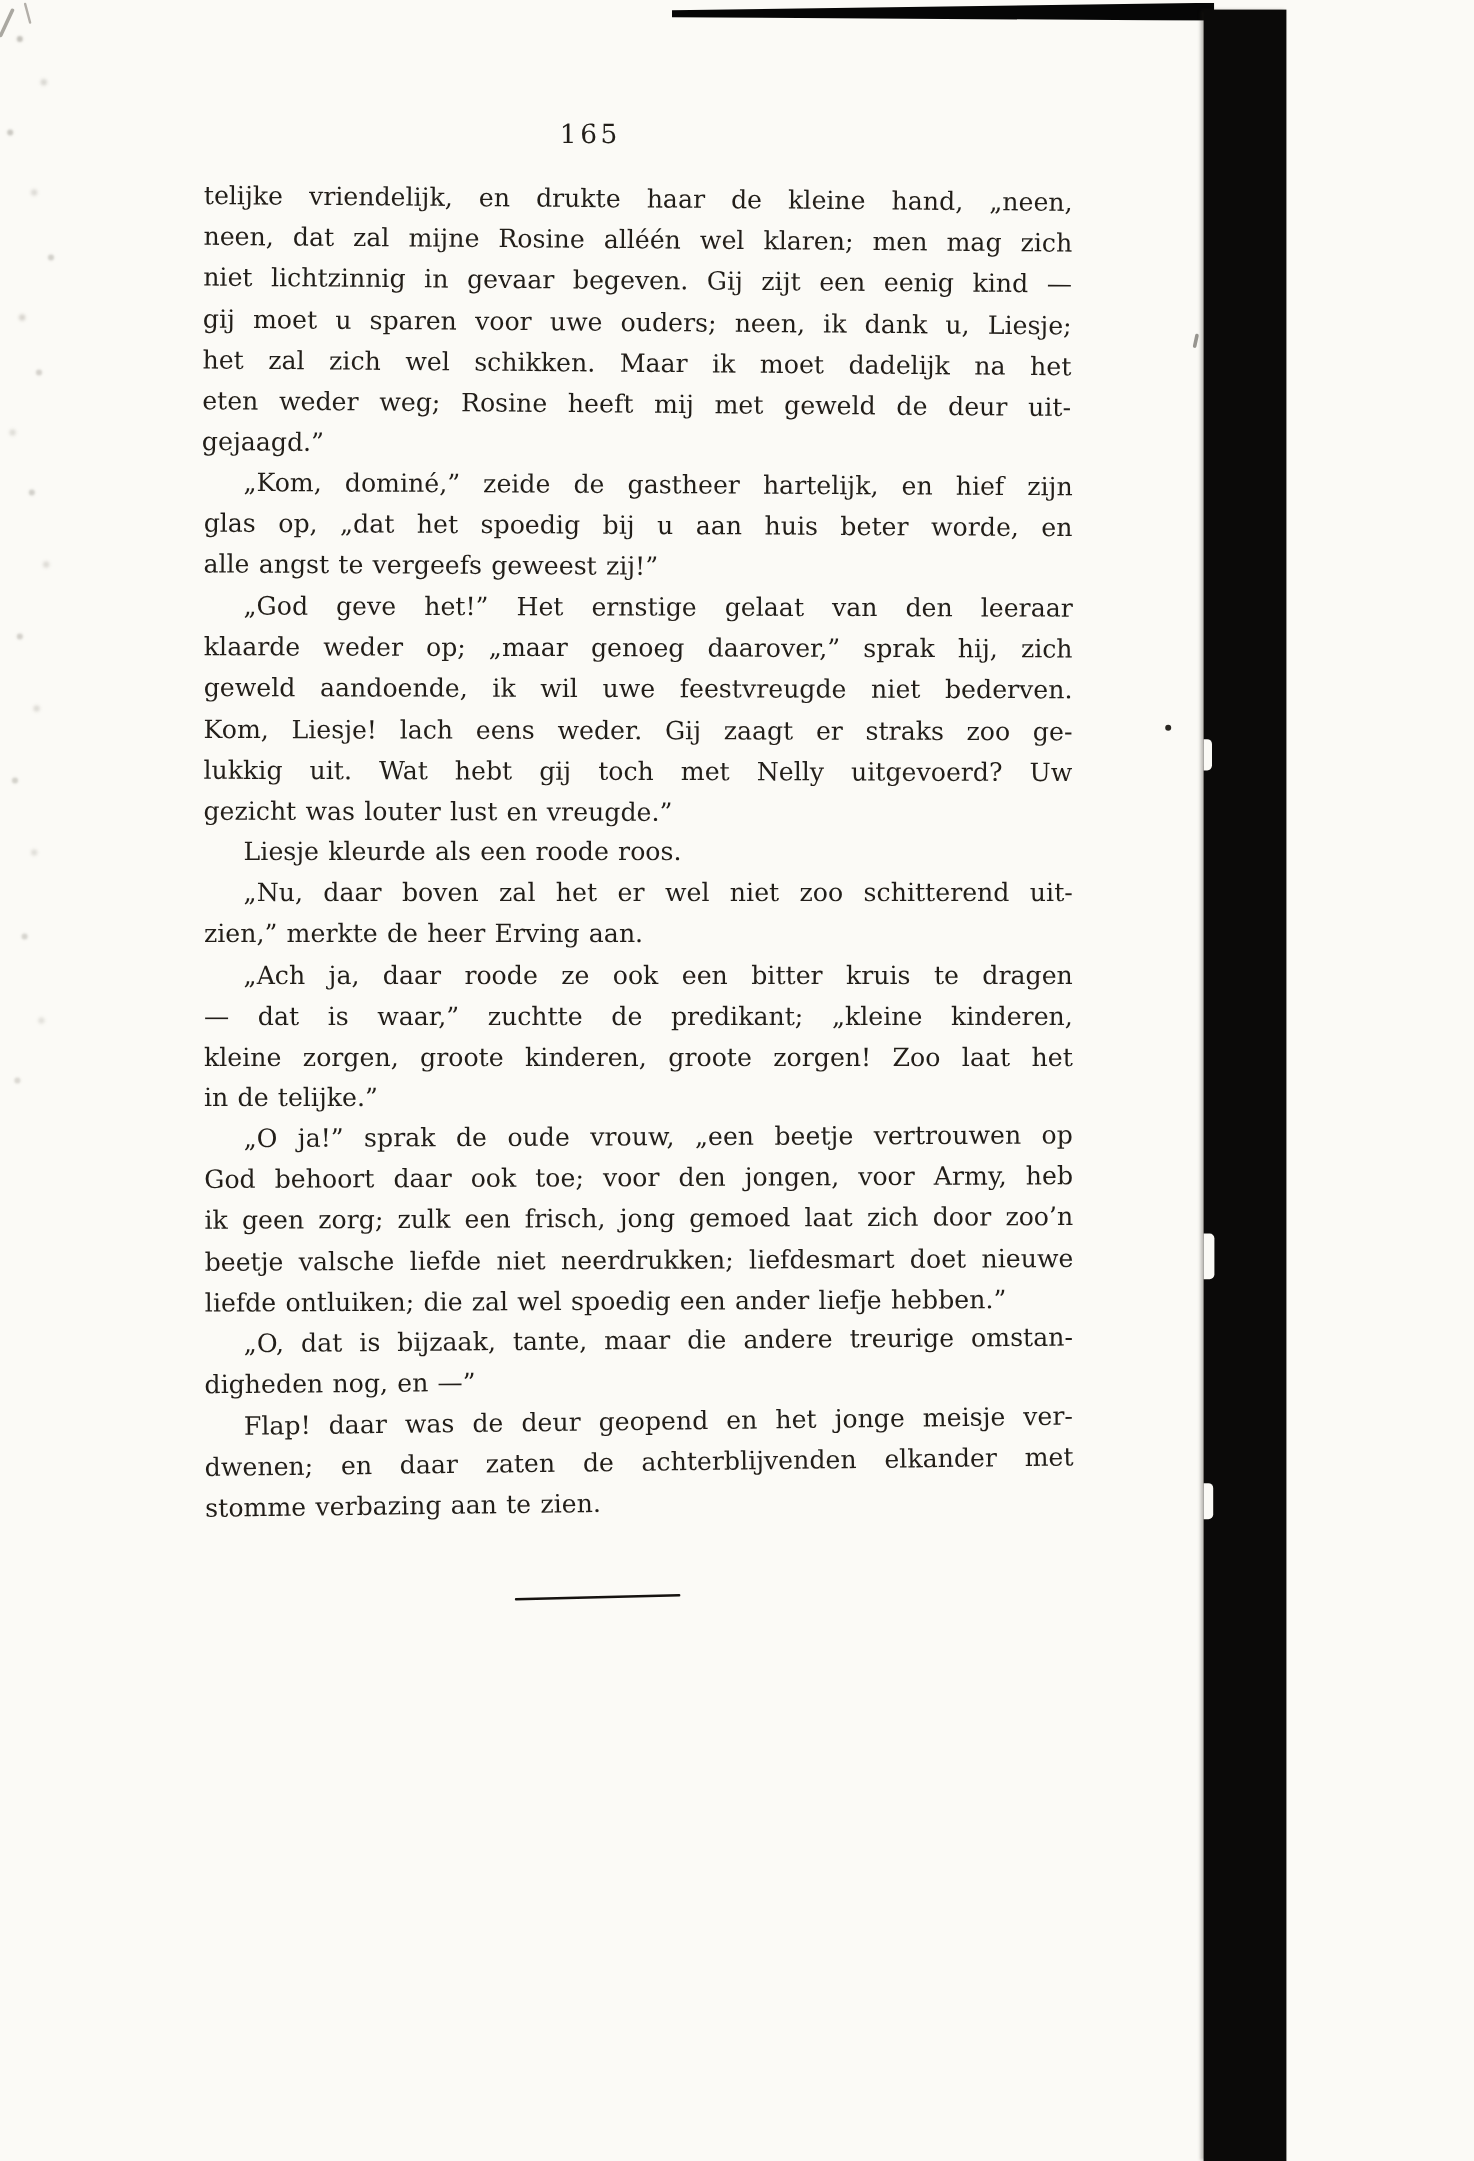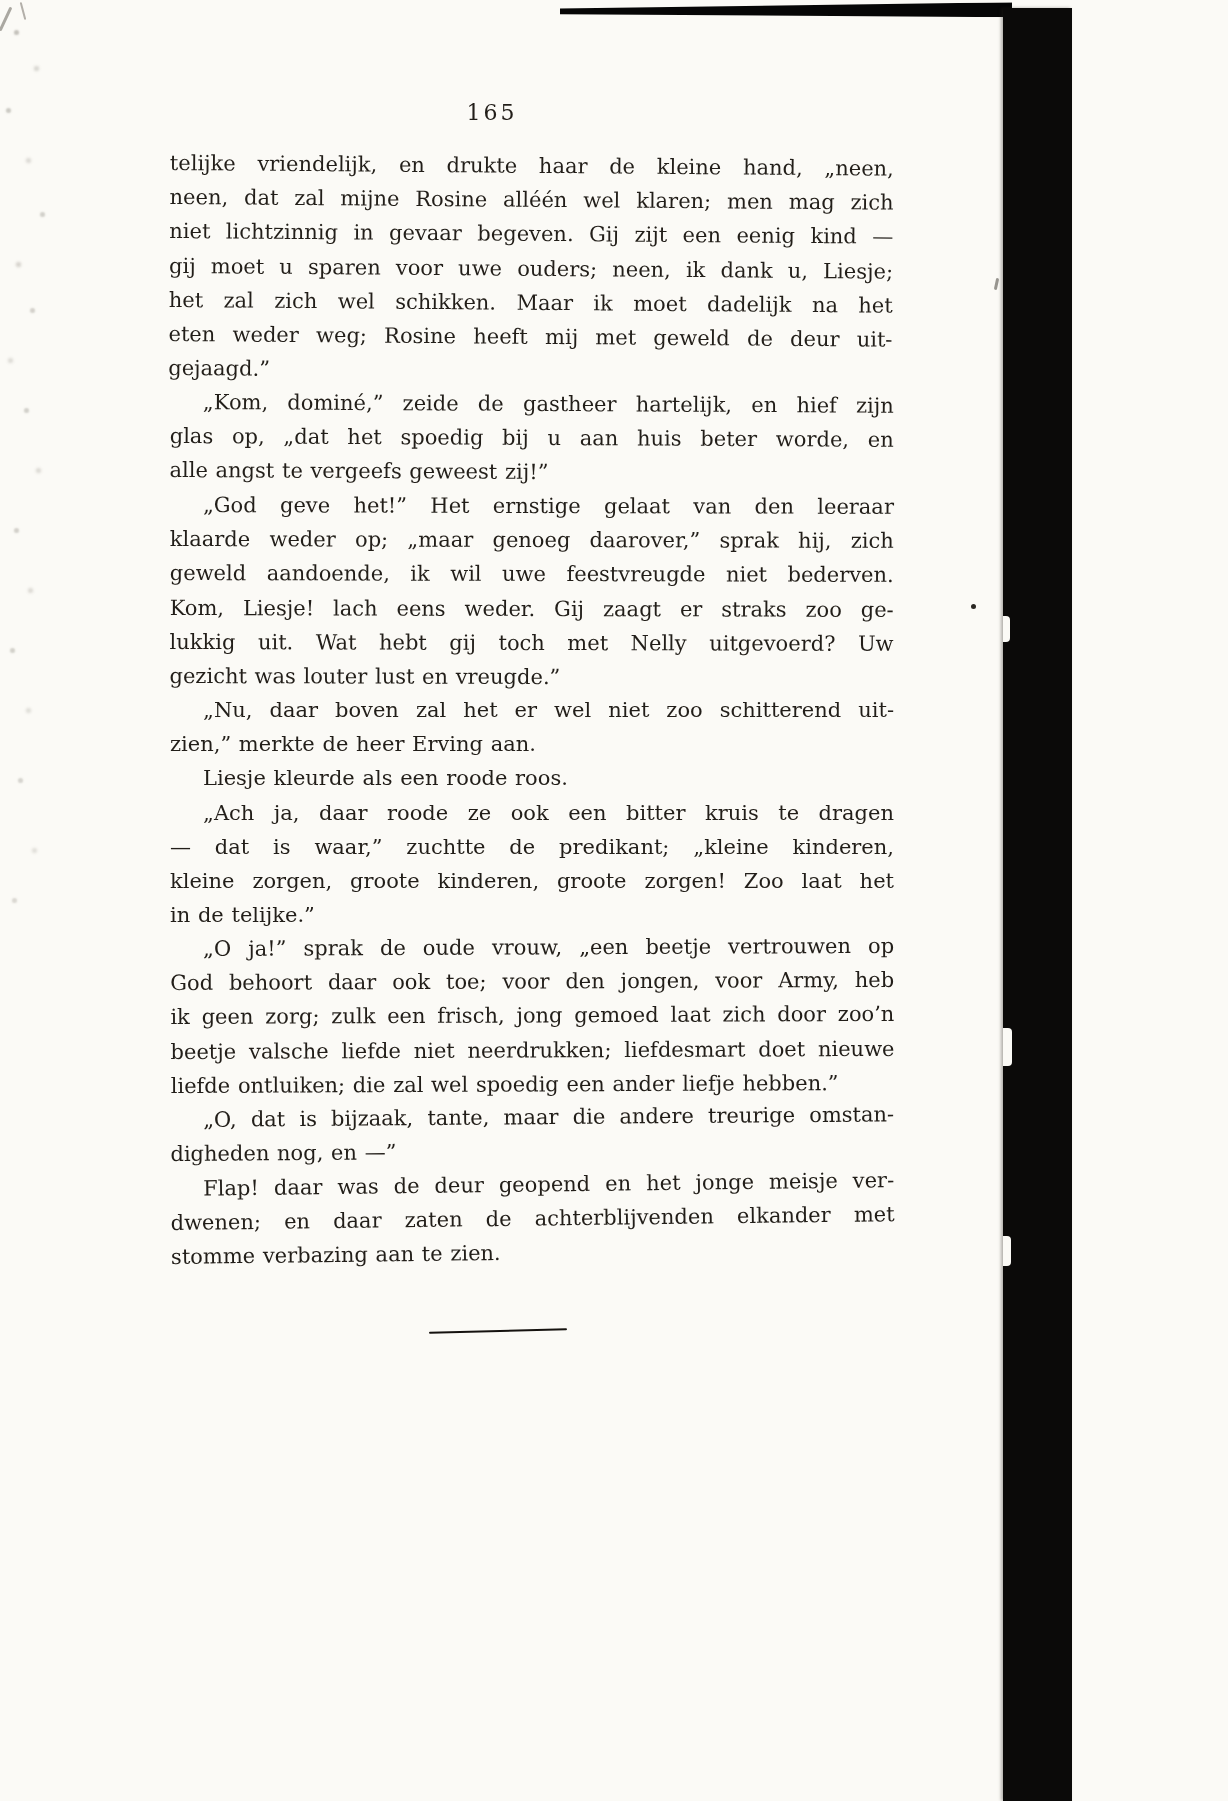--- a/index.html
+++ b/index.html
@@ -170,25 +170,25 @@
     </div>
     <div class="paragraph">
       <div class="line indent">„God geve het!” Het ernstige gelaat van den leeraar</div>
       <div class="line">klaarde weder op; „maar genoeg daarover,” sprak hij, zich</div>
       <div class="line">geweld aandoende, ik wil uwe feestvreugde niet bederven.</div>
       <div class="line">Kom, Liesje! lach eens weder. Gij zaagt er straks zoo ge-</div>
       <div class="line">lukkig uit. Wat hebt gij toch met Nelly uitgevoerd? Uw</div>
       <div class="line last">gezicht was louter lust en vreugde.”</div>
     </div>
     <div class="paragraph">
+      <div class="line last indent">Liesje kleurde als een roode roos.</div>
+    </div>
+    <div class="paragraph">
       <div class="line indent">„Nu, daar boven zal het er wel niet zoo schitterend uit-</div>
       <div class="line last">zien,” merkte de heer Erving aan.</div>
-    </div>
-    <div class="paragraph">
-      <div class="line last indent">Liesje kleurde als een roode roos.</div>
     </div>
     <div class="paragraph">
       <div class="line indent">„Ach ja, daar roode ze ook een bitter kruis te dragen</div>
       <div class="line">— dat is waar,” zuchtte de predikant; „kleine kinderen,</div>
       <div class="line">kleine zorgen, groote kinderen, groote zorgen! Zoo laat het</div>
       <div class="line last">in de telijke.”</div>
     </div>
     <div class="paragraph">
       <div class="line indent">„O ja!” sprak de oude vrouw, „een beetje vertrouwen op</div>
       <div class="line">God behoort daar ook toe; voor den jongen, voor Army, heb</div>

